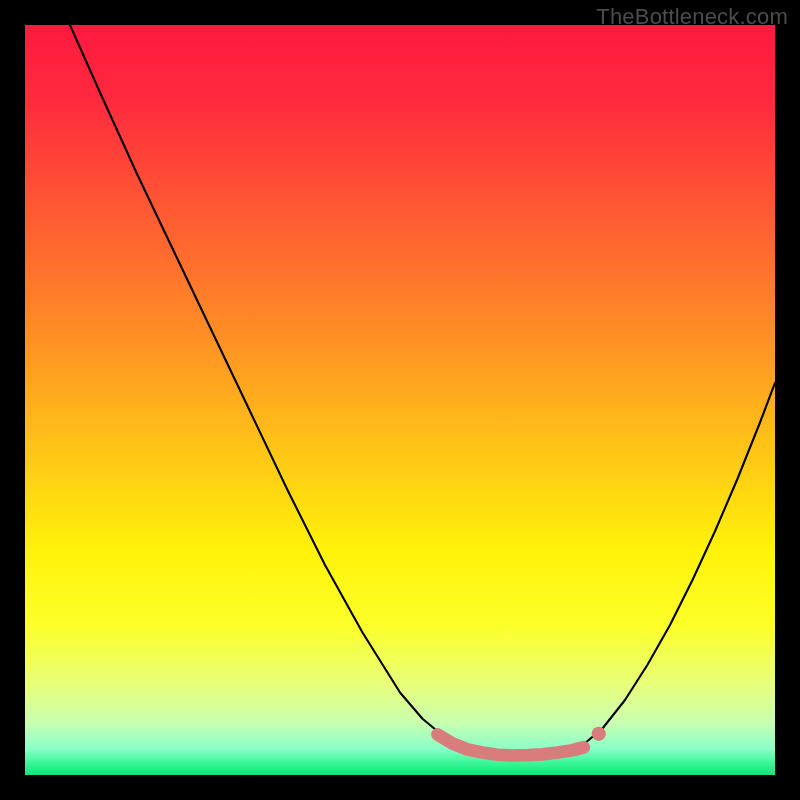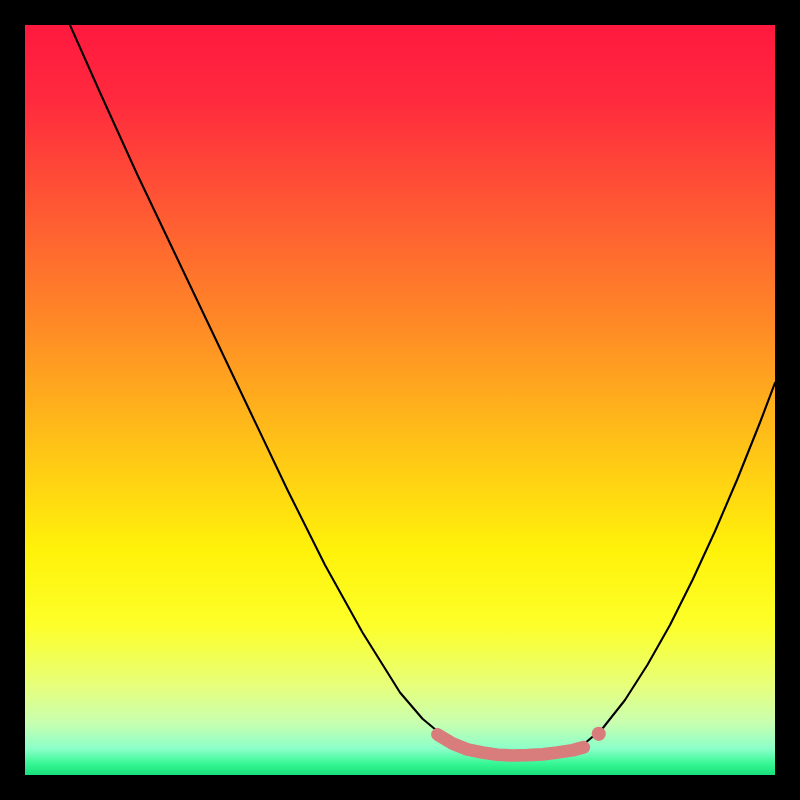--- a/index.html
+++ b/index.html
@@ -76,13 +76,14 @@
       <rect x="0" y="0" width="100" height="100" fill="url(#bg-grad)"></rect>
     </svg>
 
     <svg class="curve-svg" viewBox="0 0 100 100" preserveAspectRatio="none">
       <path id="curve-path" fill="none" stroke-width="0.28" stroke-linecap="round" stroke-linejoin="round" d="M6.000 0.000 L10.000 9.000 L15.000 20.000 L20.000 30.500 L25.000 41.000 L30.000 51.500 L35.000 62.000 L40.000 72.000 L45.000 81.000 L50.000 89.000 L53.000 92.500 L56.000 95.000 L58.000 96.400 L58.000 96.400 L60.000 96.900 L63.000 97.300 L66.000 97.400 L69.000 97.300 L72.000 96.900 L74.000 96.300 L74.000 96.300 L77.000 93.800 L80.000 90.000 L83.000 85.300 L86.000 80.000 L89.000 74.000 L92.000 67.500 L95.000 60.500 L98.000 53.000 L100.000 47.700" stroke="#000000"></path>
       <path id="valley-path" fill="none" stroke-width="1.7" stroke-linecap="round" stroke-linejoin="round" d="M55.000 94.600 L57.000 95.800 L59.000 96.600 L61.000 97.000 L63.000 97.300 L65.000 97.400 L67.000 97.350 L69.000 97.250 L71.000 97.000 L73.000 96.700 L74.500 96.300" stroke="#d97c7c"></path>
       <circle id="valley-dot" r="0.95" cx="76.500" cy="94.500" fill="#d97c7c"></circle>
     </svg>
   </div>
 
+  <div class="watermark">TheBottleneck.com</div>
 </div>
 
 </body></html>

